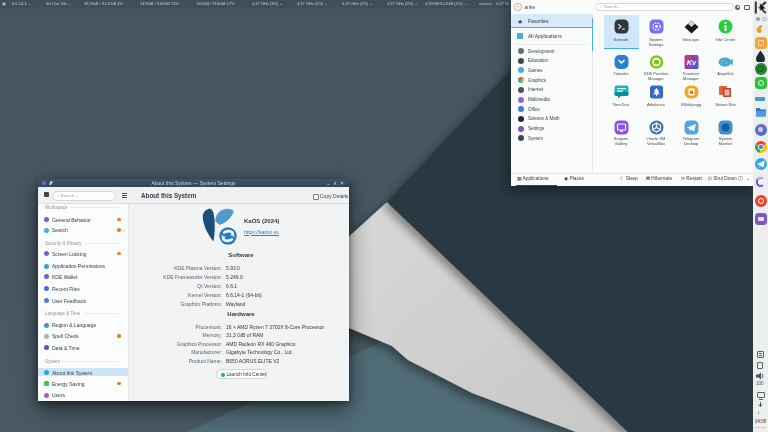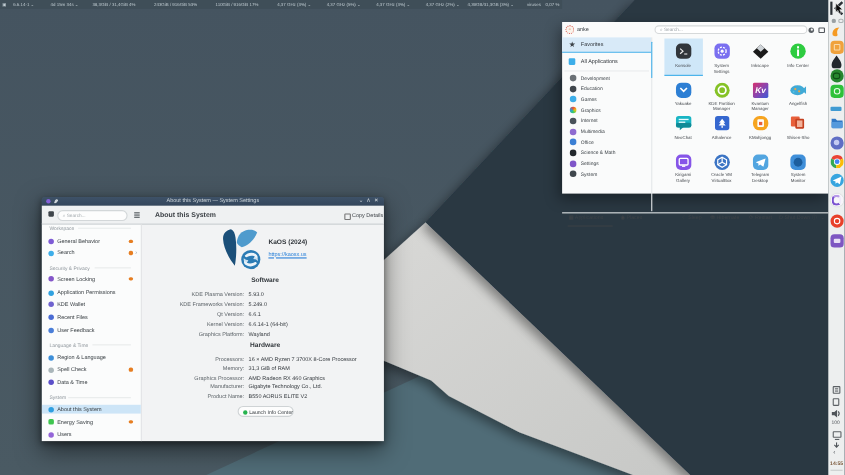--- a/index.html
+++ b/index.html
@@ -137,22 +137,22 @@
     <div class="abs" style="left:0;top:107px;width:224px;text-align:center;font-size:6px;font-weight:bold;color:#33383d;">Hardware</div>
     <div class="kv" style="left:0;top:118.5px;width:93px;text-align:right;color:#5c6368;line-height:8.6px;">Processors:<br>Memory:<br>Graphics Processor:<br>Manufacturer:<br>Product Name:</div>
     <div class="kv" style="left:97px;top:118.5px;color:#33383d;line-height:8.6px;">16 × AMD Ryzen 7 3700X 8-Core Processor<br>31,3 GiB of RAM<br>AMD Radeon RX 460 Graphics<br>Gigabyte Technology Co., Ltd.<br>B550 AORUS ELITE V2</div>
     <div class="abs" style="left:87px;top:165px;width:51px;height:10px;background:#fdfdfd;border:1px solid #cfd3d5;border-radius:5px;box-sizing:border-box;">
       <div class="abs" style="left:4px;top:2.5px;width:4px;height:4px;border-radius:50%;background:#27b34e;"></div>
       <div class="abs" style="left:9.5px;top:2px;font-size:4.7px;color:#33383d;white-space:nowrap;">Launch Info Center</div>
     </div>
   </div>
 </div>
 
-<div class="abs" id="menu" style="left:511px;top:0;width:242px;height:156px;background:#fafbfb;z-index:4;
-     box-shadow:-3px 5px 12px rgba(0,0,0,.38);margin-top:20px;">
+<div class="abs" id="menu" style="left:511px;top:0;width:242px;height:186px;background:#fafbfb;z-index:4;
+     box-shadow:-3px 5px 12px rgba(0,0,0,.38);">
 
   <div class="abs" style="left:3px;top:2.5px;width:8px;height:8px;border-radius:50%;border:1.3px dotted #dd5f55;background:#faf4ec;box-sizing:border-box;">
      <div class="abs" style="left:2px;top:2px;width:1.6px;height:1.6px;border-radius:50%;background:#e8b9a5;"></div>
   </div>
   <div class="abs" style="left:13.5px;top:3.5px;font-size:5px;color:#3c4247;">anke</div>
   <div class="abs" style="left:84px;top:3px;width:139px;height:8px;background:#fff;border:1px solid #d6d9da;border-radius:4px;box-sizing:border-box;font-size:4.3px;line-height:6px;color:#9aa1a6;padding-left:4px;">⌕ Search...</div>
   <div class="abs" style="left:224px;top:4.5px;width:5px;height:5px;border-radius:50%;background:#5a6065;"></div>
   <div class="abs" style="left:225.5px;top:6px;width:2px;height:2px;border-radius:50%;background:#fafbfb;"></div>
   <div class="abs" style="left:233px;top:4.5px;width:6px;height:5.5px;border:1.2px solid #54595e;border-radius:1px;box-sizing:border-box;"></div>
 

